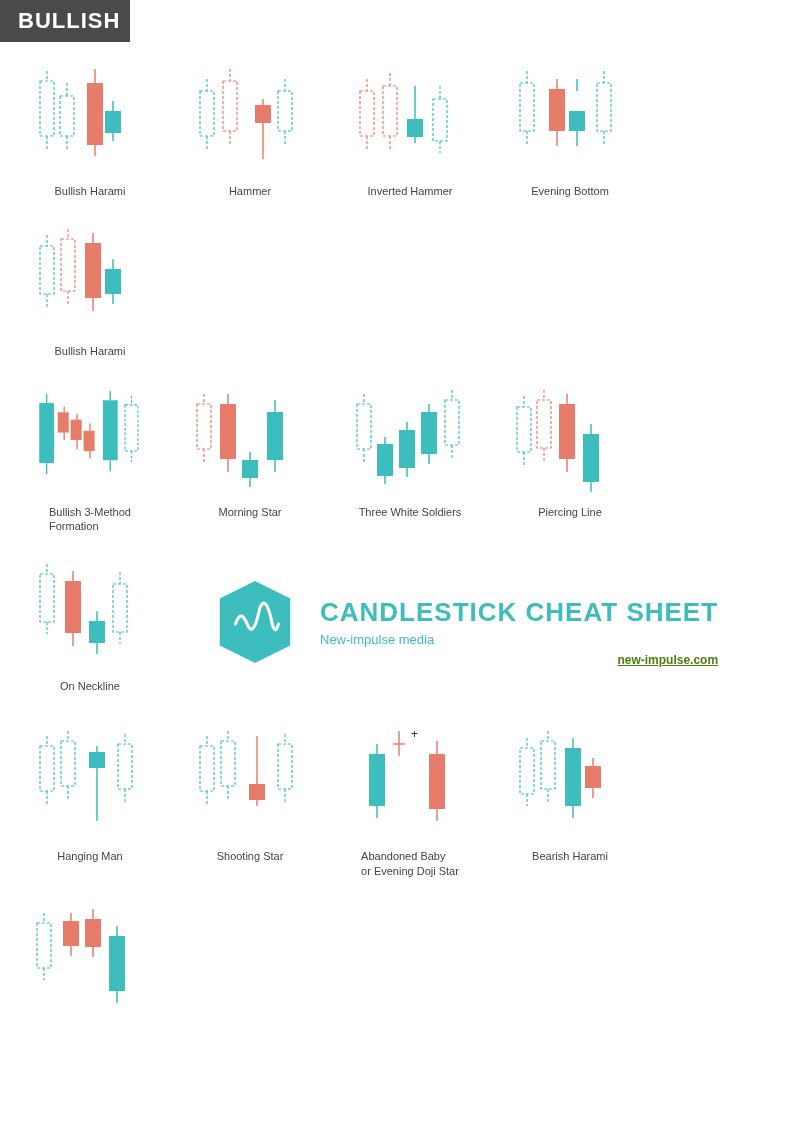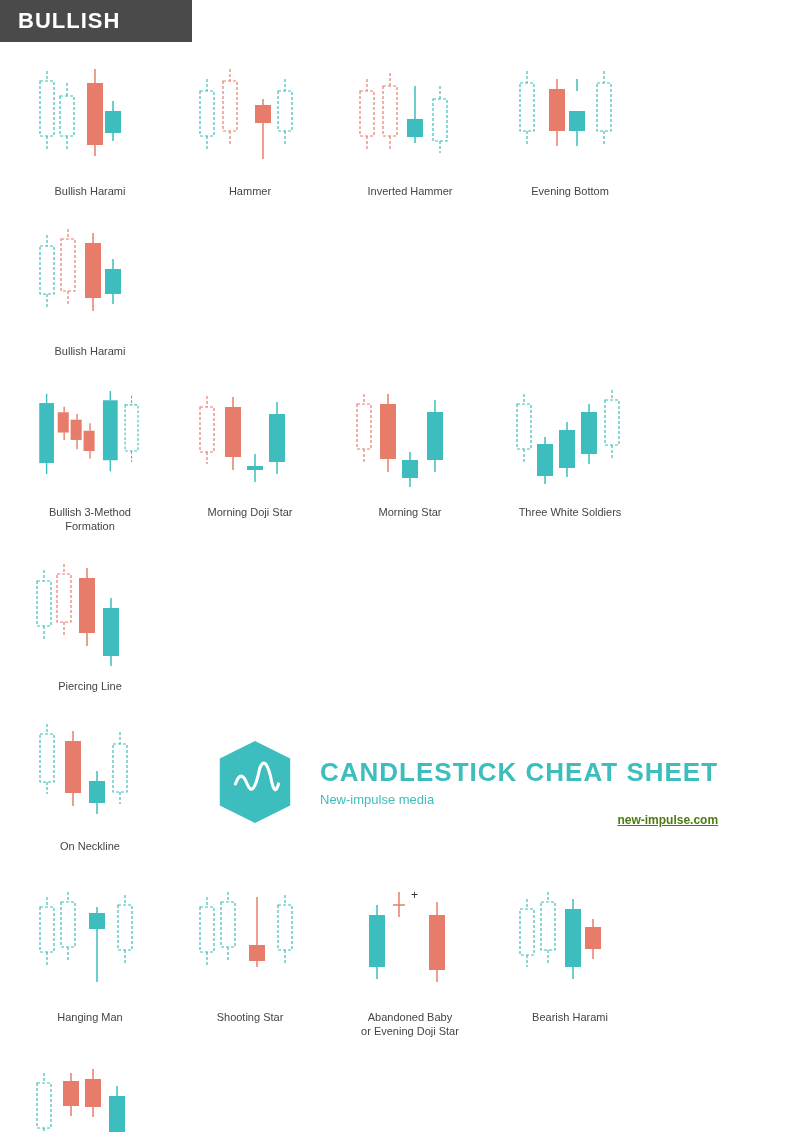--- a/index.html
+++ b/index.html
@@ -11,21 +11,21 @@
     }
 
     .section-header {
       background: #4a4a4a;
       color: #fff;
       font-size: 22px;
       font-weight: 900;
       padding: 8px 18px;
       letter-spacing: 1px;
       margin-bottom: 10px;
-      width: 192px;
+      width: 130px;
     }
 
     .section-header.bearish {
       background: #4a4a4a;
     }
 
     .grid {
       display: flex;
       flex-wrap: wrap;
       justify-content: flex-start;
@@ -45,21 +45,21 @@
       height: 120px;
       display: flex;
       align-items: flex-end;
       justify-content: center;
       gap: 4px;
       padding-bottom: 4px;
     }
 
     .pattern-label {
       font-size: 11px;
-      text-align: center;
+      text-align: left;
       color: #444;
       margin-top: 4px;
       line-height: 1.3;
     }
 
     .center-banner {
       display: flex;
       align-items: flex-end;
       padding: 20px 30px;
       margin: 10px 10px 10px 10px;
@@ -219,42 +219,20 @@
           <line x1="87" y1="80" x2="87" y2="92" stroke="#3dbdbd" stroke-width="1.5"></line>
 
           <rect x="103" y="20" width="14" height="50" fill="none" stroke="#3dbdbd" stroke-width="1.2" stroke-dasharray="3,2"></rect>
           <line x1="110" y1="10" x2="110" y2="20" stroke="#3dbdbd" stroke-width="1.2" stroke-dasharray="3,2"></line>
           <line x1="110" y1="70" x2="110" y2="82" stroke="#3dbdbd" stroke-width="1.2" stroke-dasharray="3,2"></line>
         </svg>
       </div>
       <div class="pattern-label">Bullish 3-Method<br>Formation</div>
     </div>
 
-    <div class="pattern-cell">
-      <div class="candle-area">
-        <svg width="110" height="115" viewBox="0 0 110 115">
-          <rect x="5" y="25" width="14" height="45" fill="none" stroke="#e87c6a" stroke-width="1.2" stroke-dasharray="3,2"></rect>
-          <line x1="12" y1="14" x2="12" y2="25" stroke="#e87c6a" stroke-width="1.2" stroke-dasharray="3,2"></line>
-          <line x1="12" y1="70" x2="12" y2="82" stroke="#e87c6a" stroke-width="1.2" stroke-dasharray="3,2"></line>
-
-          <line x1="38" y1="15" x2="38" y2="25" stroke="#e87c6a" stroke-width="1.5"></line>
-          <rect x="30" y="25" width="16" height="50" fill="#e87c6a"></rect>
-          <line x1="38" y1="75" x2="38" y2="88" stroke="#e87c6a" stroke-width="1.5"></line>
-
-          <line x1="60" y1="72" x2="60" y2="84" stroke="#3dbdbd" stroke-width="1.5"></line>
-          <rect x="52" y="84" width="16" height="4" fill="#3dbdbd"></rect>
-          <line x1="60" y1="88" x2="60" y2="100" stroke="#3dbdbd" stroke-width="1.5"></line>
-
-          <line x1="82" y1="20" x2="82" y2="32" stroke="#3dbdbd" stroke-width="1.5"></line>
-          <rect x="74" y="32" width="16" height="48" fill="#3dbdbd"></rect>
-          <line x1="82" y1="80" x2="82" y2="92" stroke="#3dbdbd" stroke-width="1.5"></line>
-        </svg>
-      </div>
-      <div class="pattern-label">Morning Doji Star</div>
-    </div>
 
     <div class="pattern-cell">
       <div class="candle-area">
         <svg width="110" height="115" viewBox="0 0 110 115">
           <rect x="2" y="22" width="14" height="45" fill="none" stroke="#e87c6a" stroke-width="1.2" stroke-dasharray="3,2"></rect>
           <line x1="9" y1="12" x2="9" y2="22" stroke="#e87c6a" stroke-width="1.2" stroke-dasharray="3,2"></line>
           <line x1="9" y1="67" x2="9" y2="80" stroke="#e87c6a" stroke-width="1.2" stroke-dasharray="3,2"></line>
 
           <line x1="33" y1="12" x2="33" y2="22" stroke="#e87c6a" stroke-width="1.5"></line>
           <rect x="25" y="22" width="16" height="55" fill="#e87c6a"></rect>

